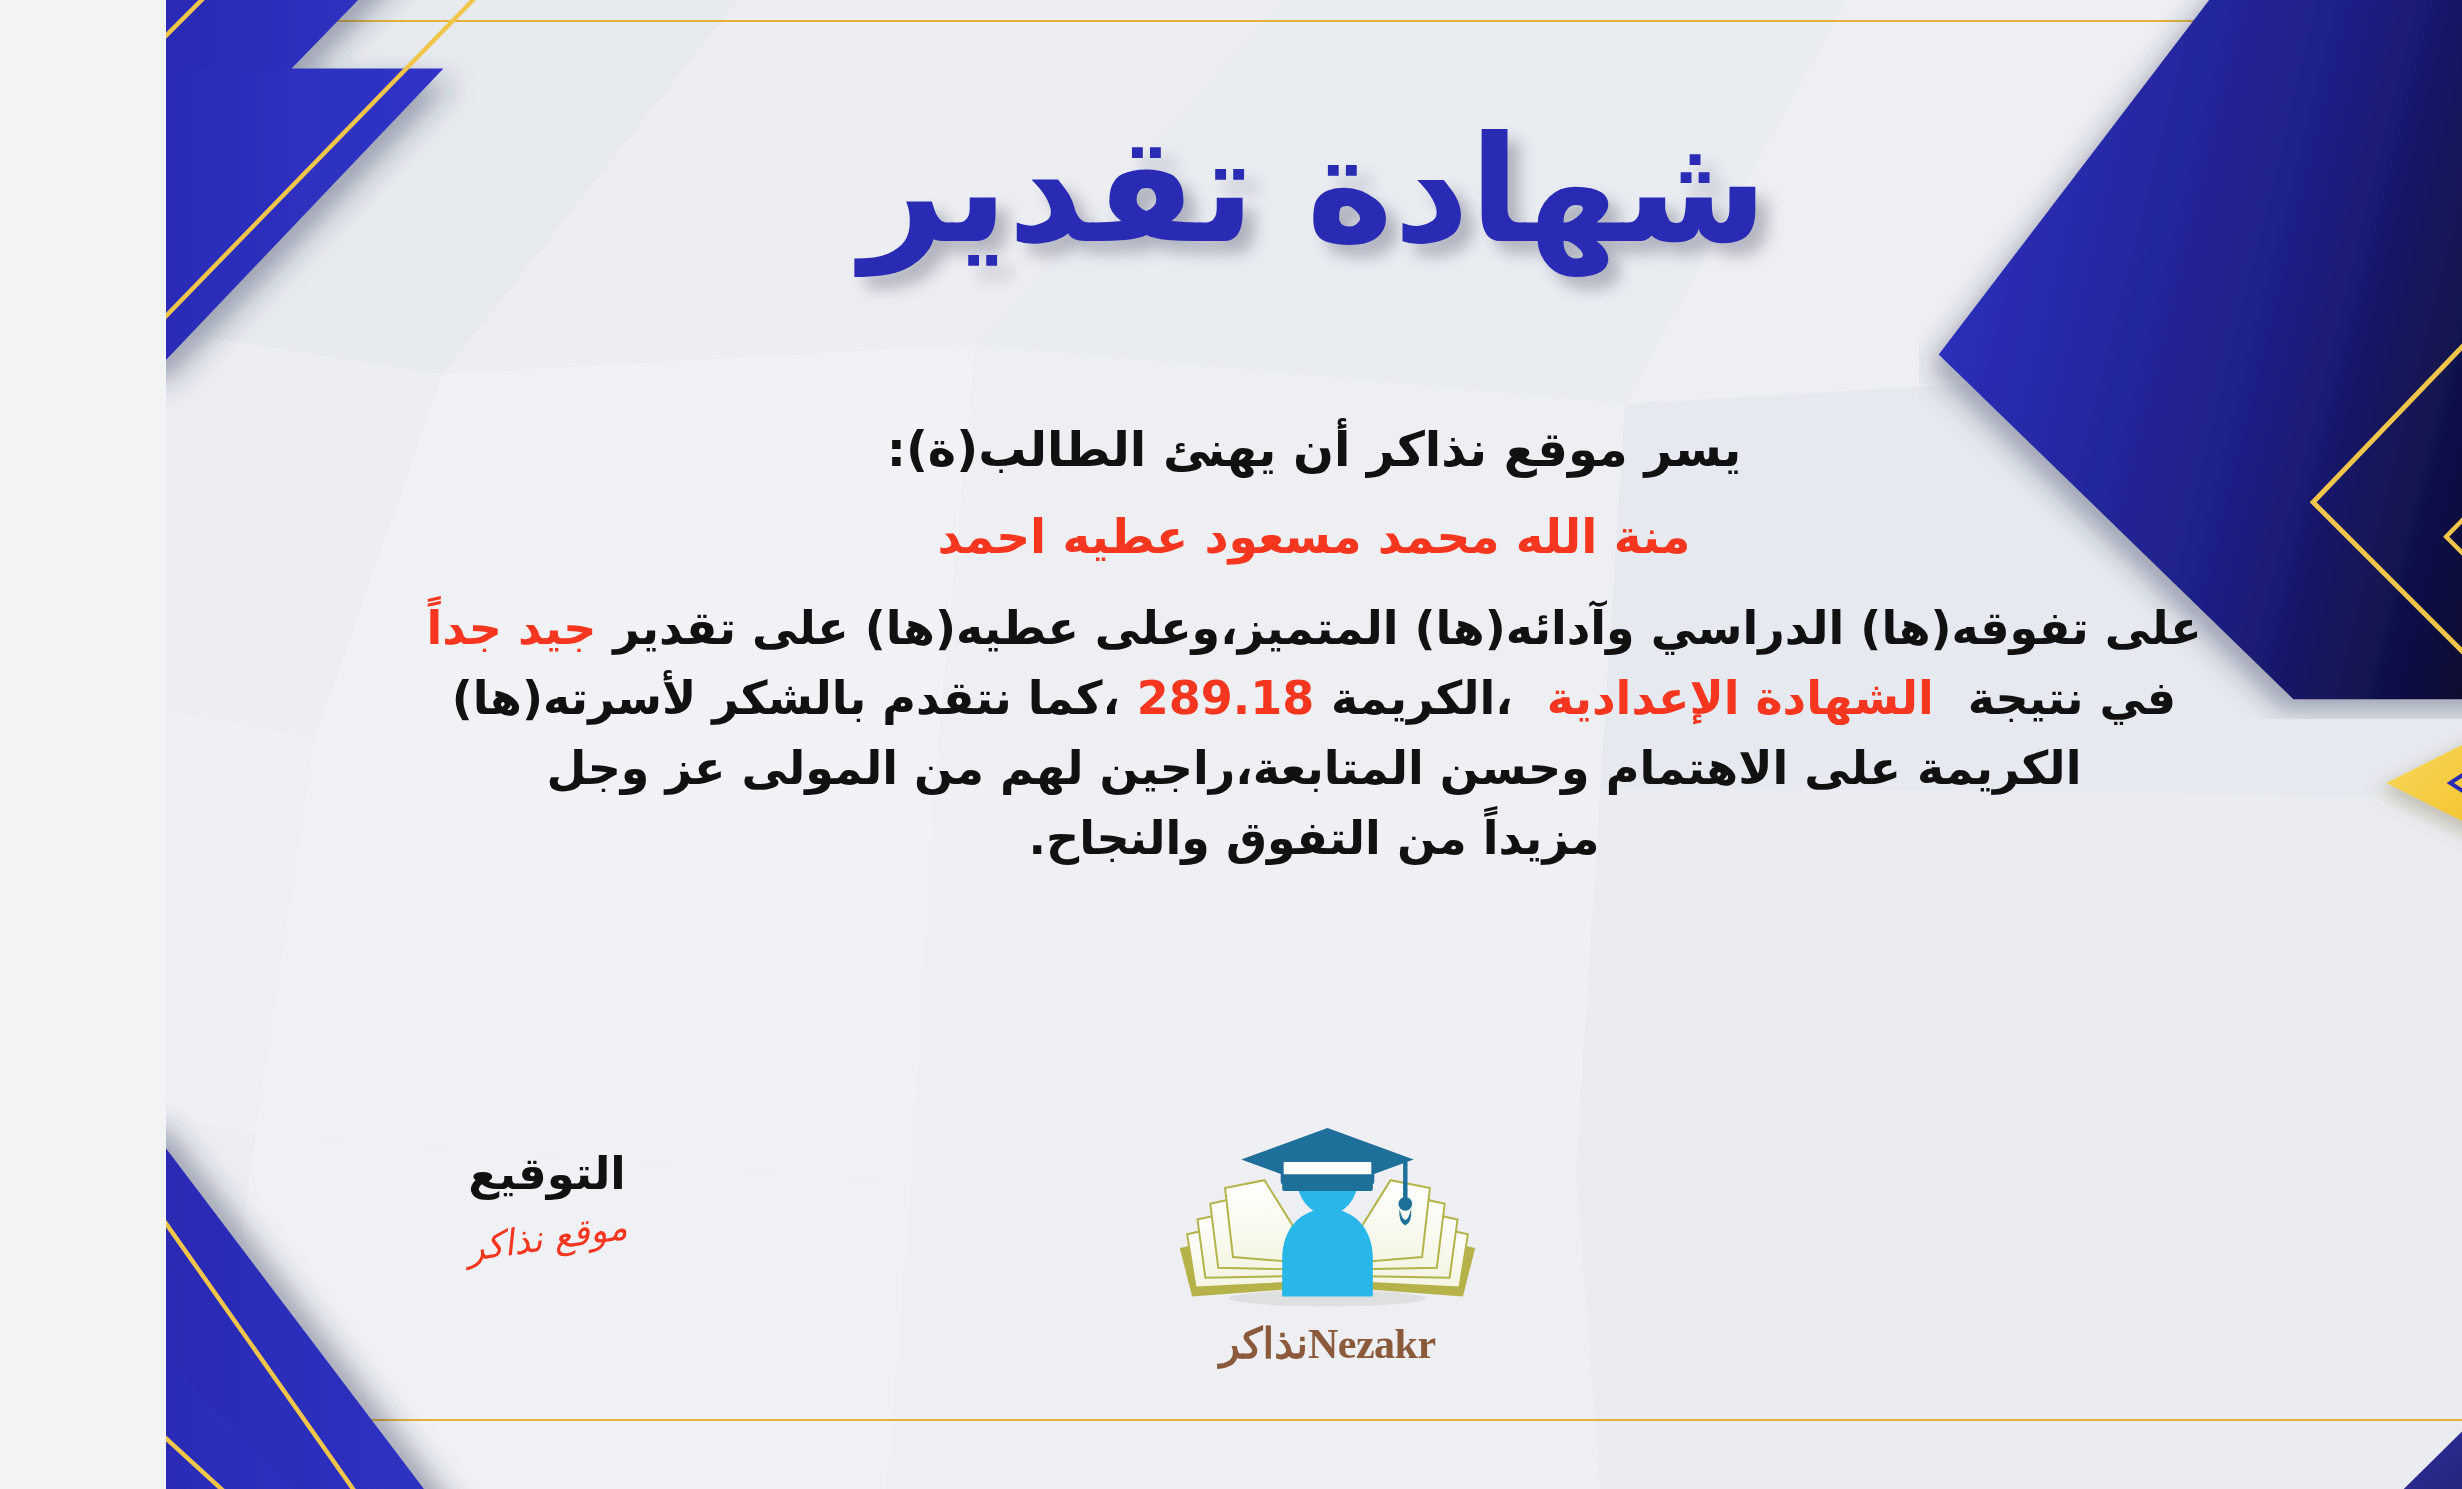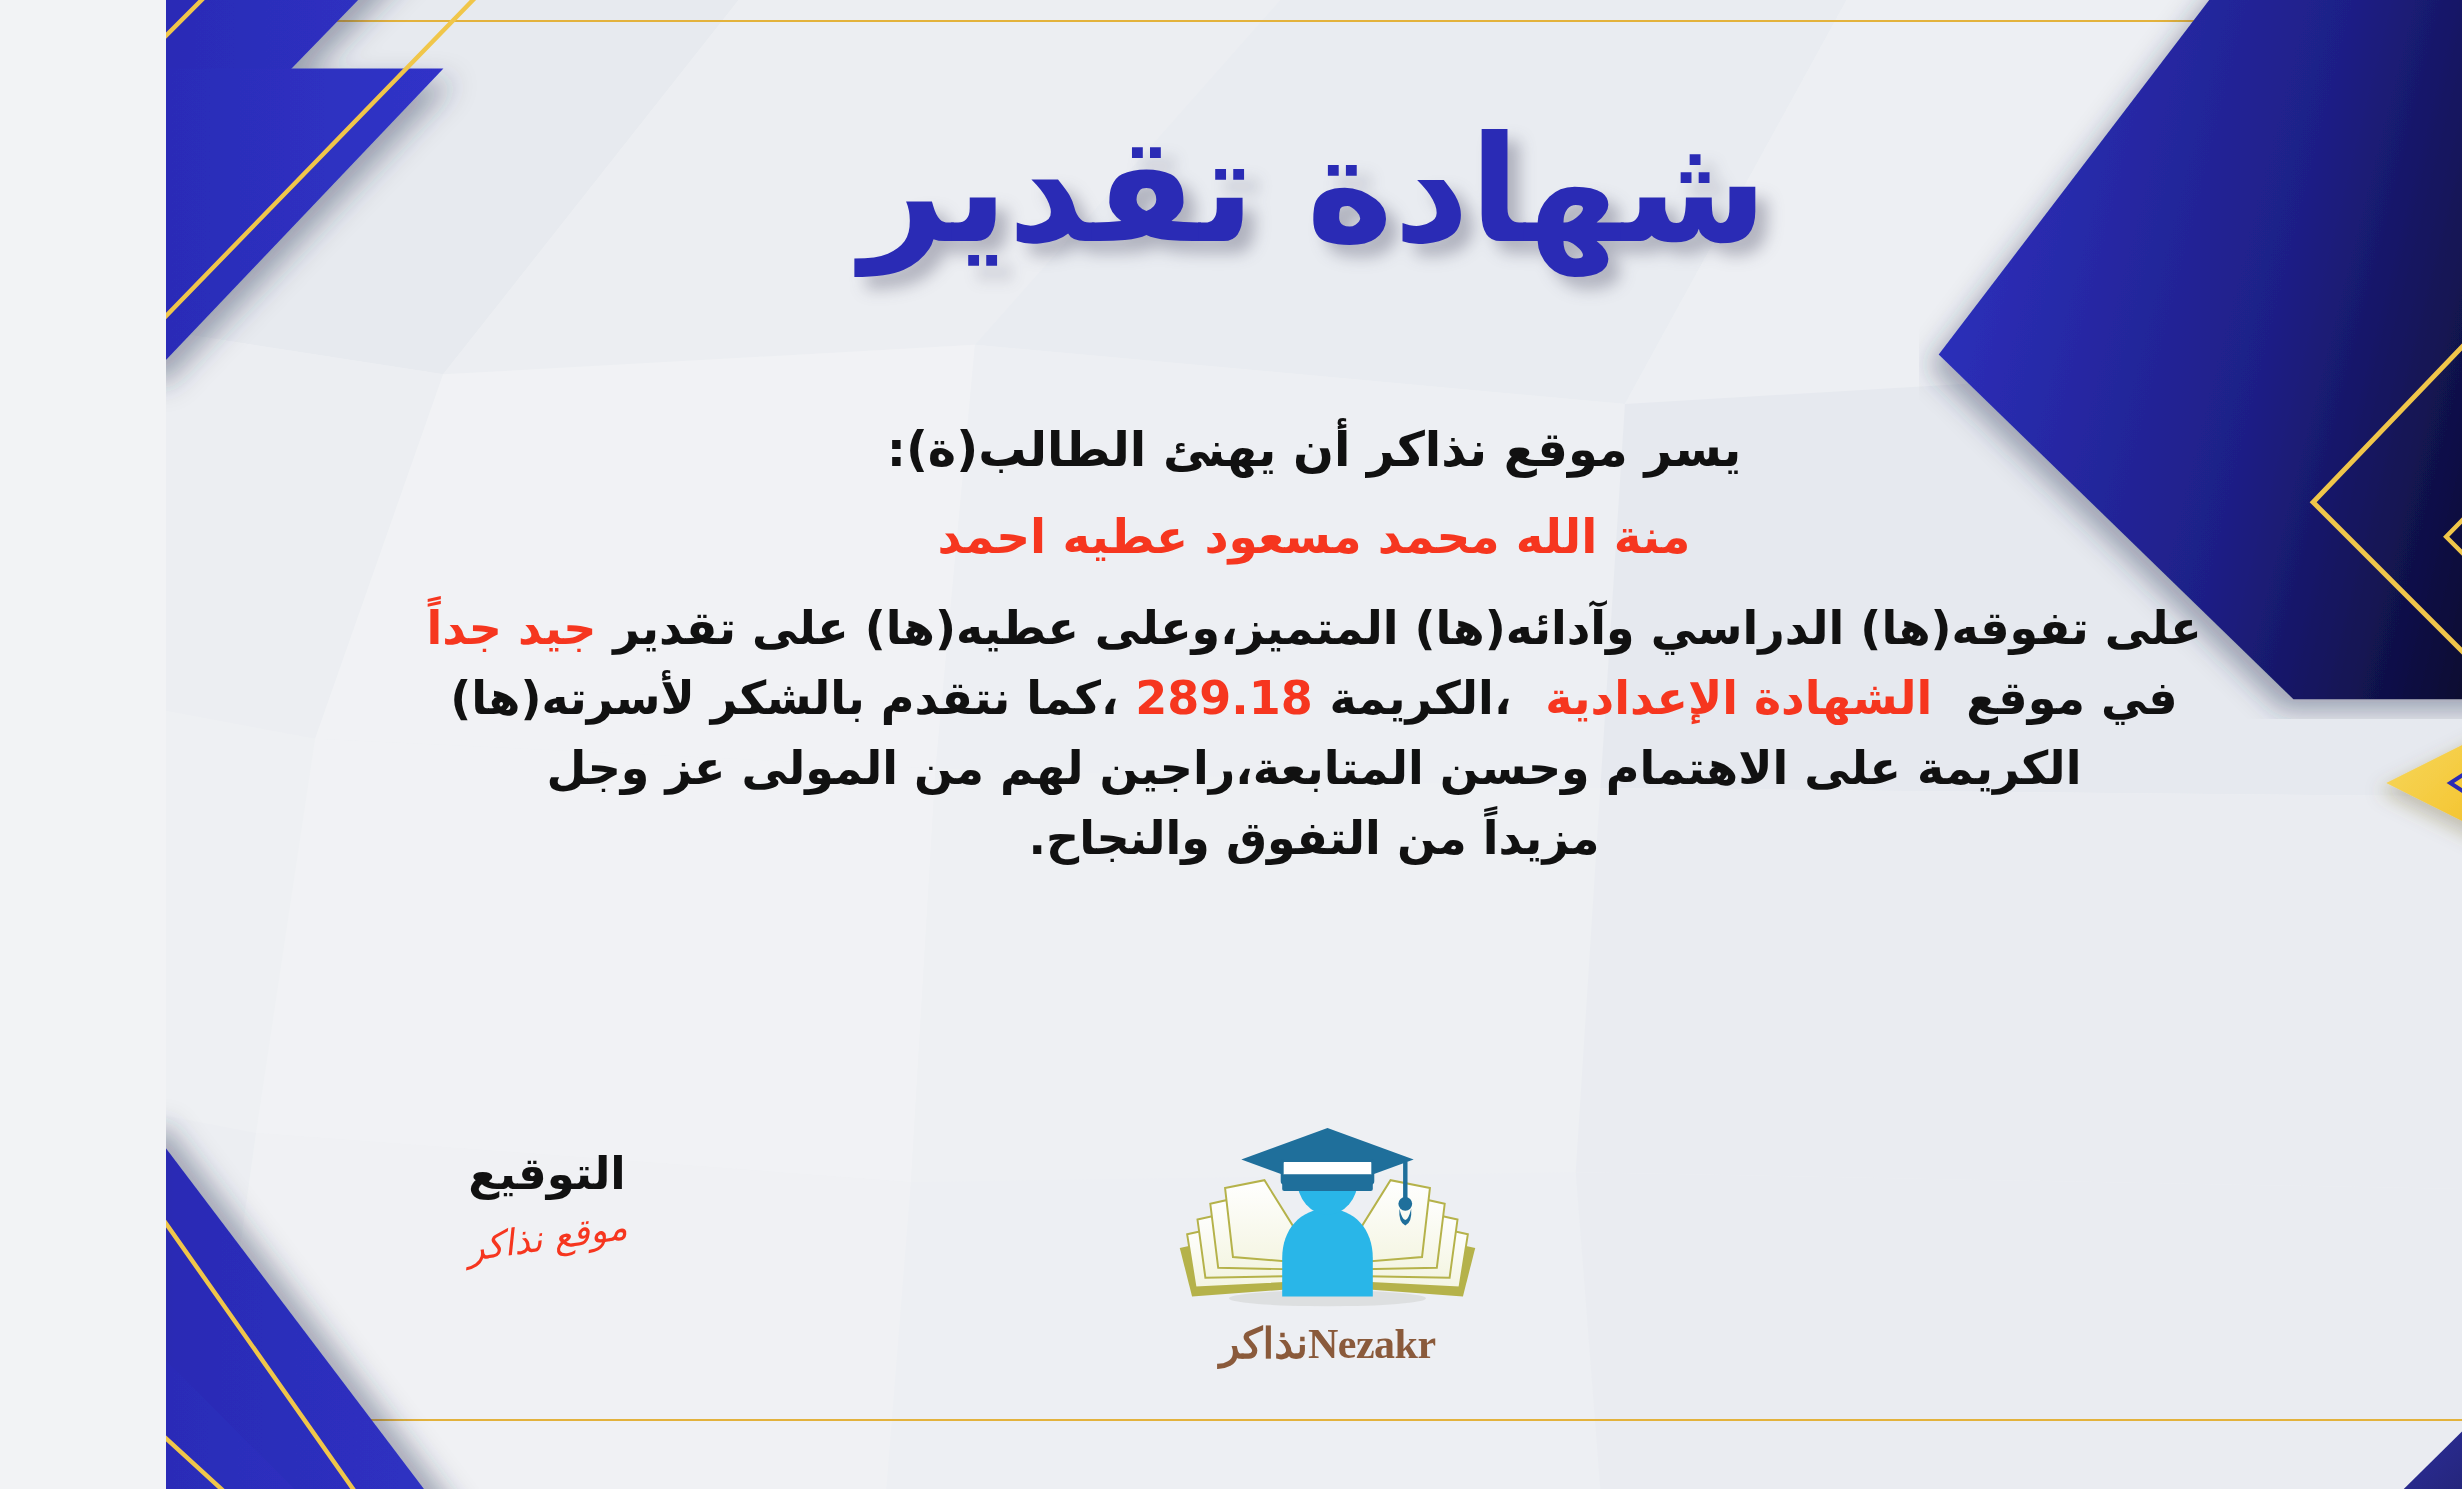--- a/index.html
+++ b/index.html
@@ -240,21 +240,21 @@
 
     <div class="line line-name">منة الله محمد مسعود عطيه احمد</div>
 
     <div class="para">
 
       <span class="ln">
         <span>على تفوقه(ها) الدراسي وآدائه(ها) المتميز،وعلى عطيه(ها) على تقدير</span><span class="sp-sm"></span><span class="hl">جيد جداً</span>
       </span>
 
       <span class="ln">
-        <span>في موقع</span><span class="sp"></span><span class="hl">الشهادة الإعدادية</span><span class="sp"></span><span>،الكريمة</span><span class="sp-sm"></span><span class="hl">289.18</span><span class="sp-sm"></span><span>،كما نتقدم بالشكر لأسرته(ها)</span>
+        <span>في نتيجة</span><span class="sp"></span><span class="hl">الشهادة الإعدادية</span><span class="sp"></span><span>،الكريمة</span><span class="sp-sm"></span><span class="hl">289.18</span><span class="sp-sm"></span><span>،كما نتقدم بالشكر لأسرته(ها)</span>
       </span>
 
       <span class="ln">الكريمة على الاهتمام وحسن المتابعة،راجين لهم من المولى عز وجل</span>
 
       <span class="ln">مزيداً من التفوق والنجاح.</span>
     </div>
   </div>
 
   <div class="sig-block">
     <div class="sig-label">التوقيع</div>

